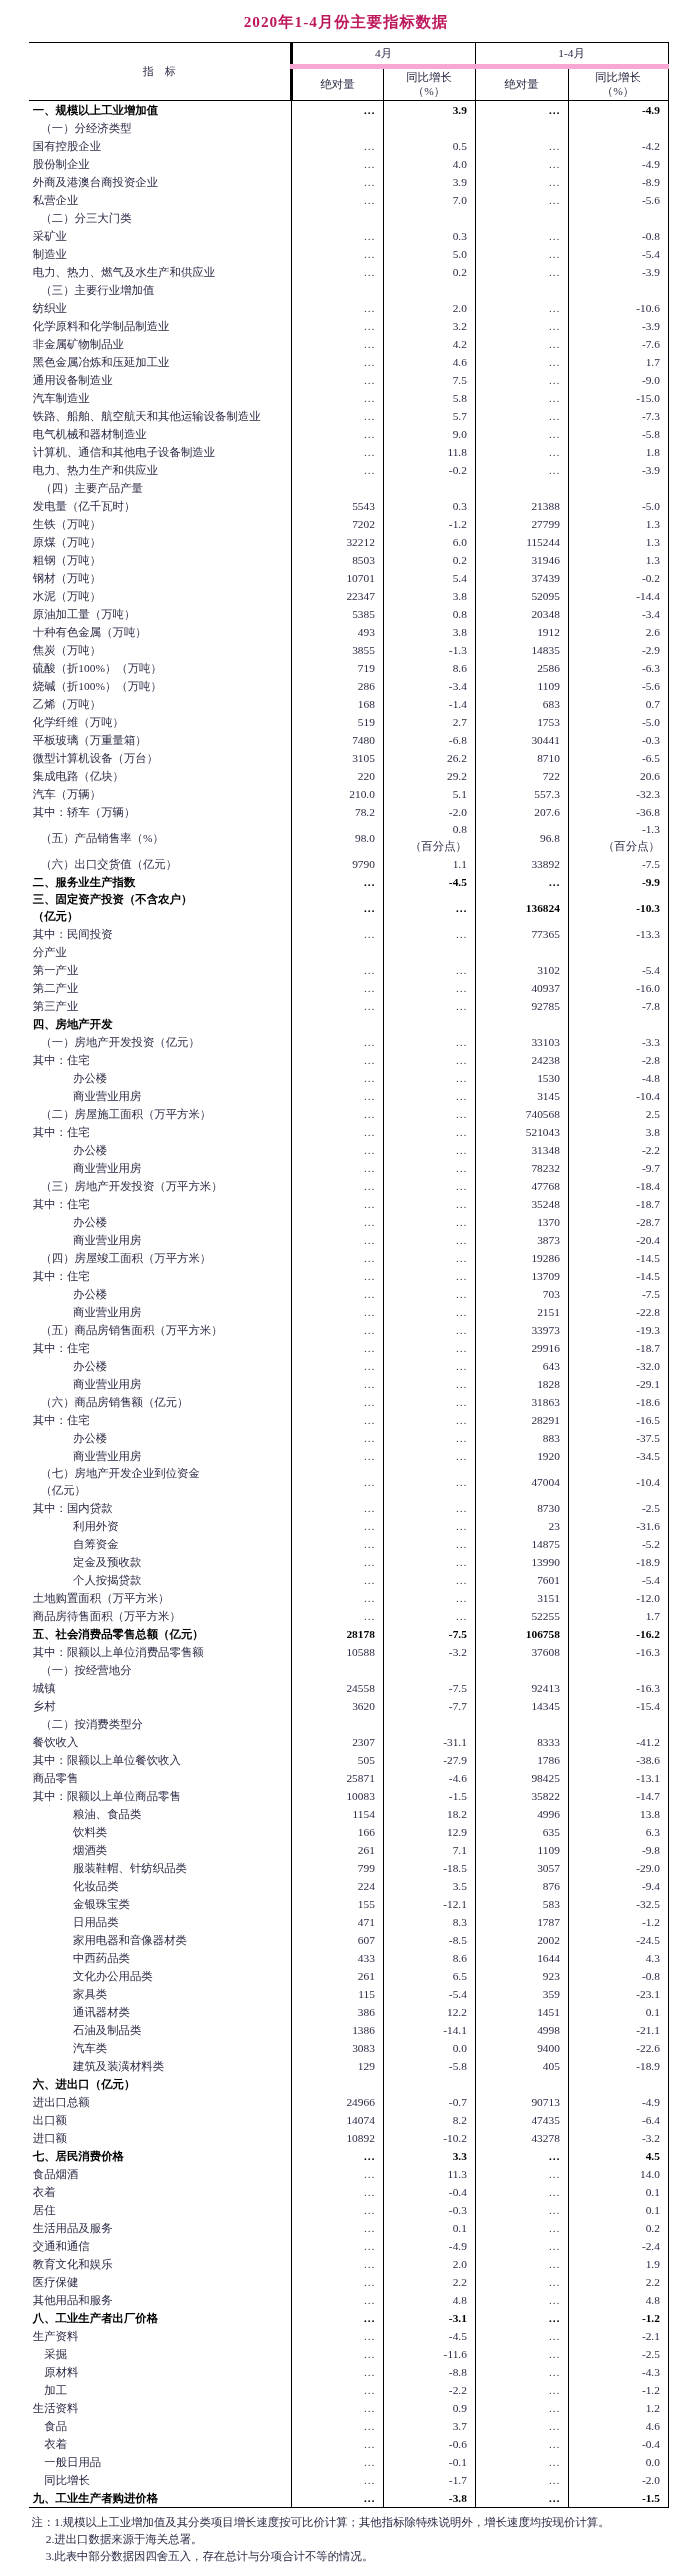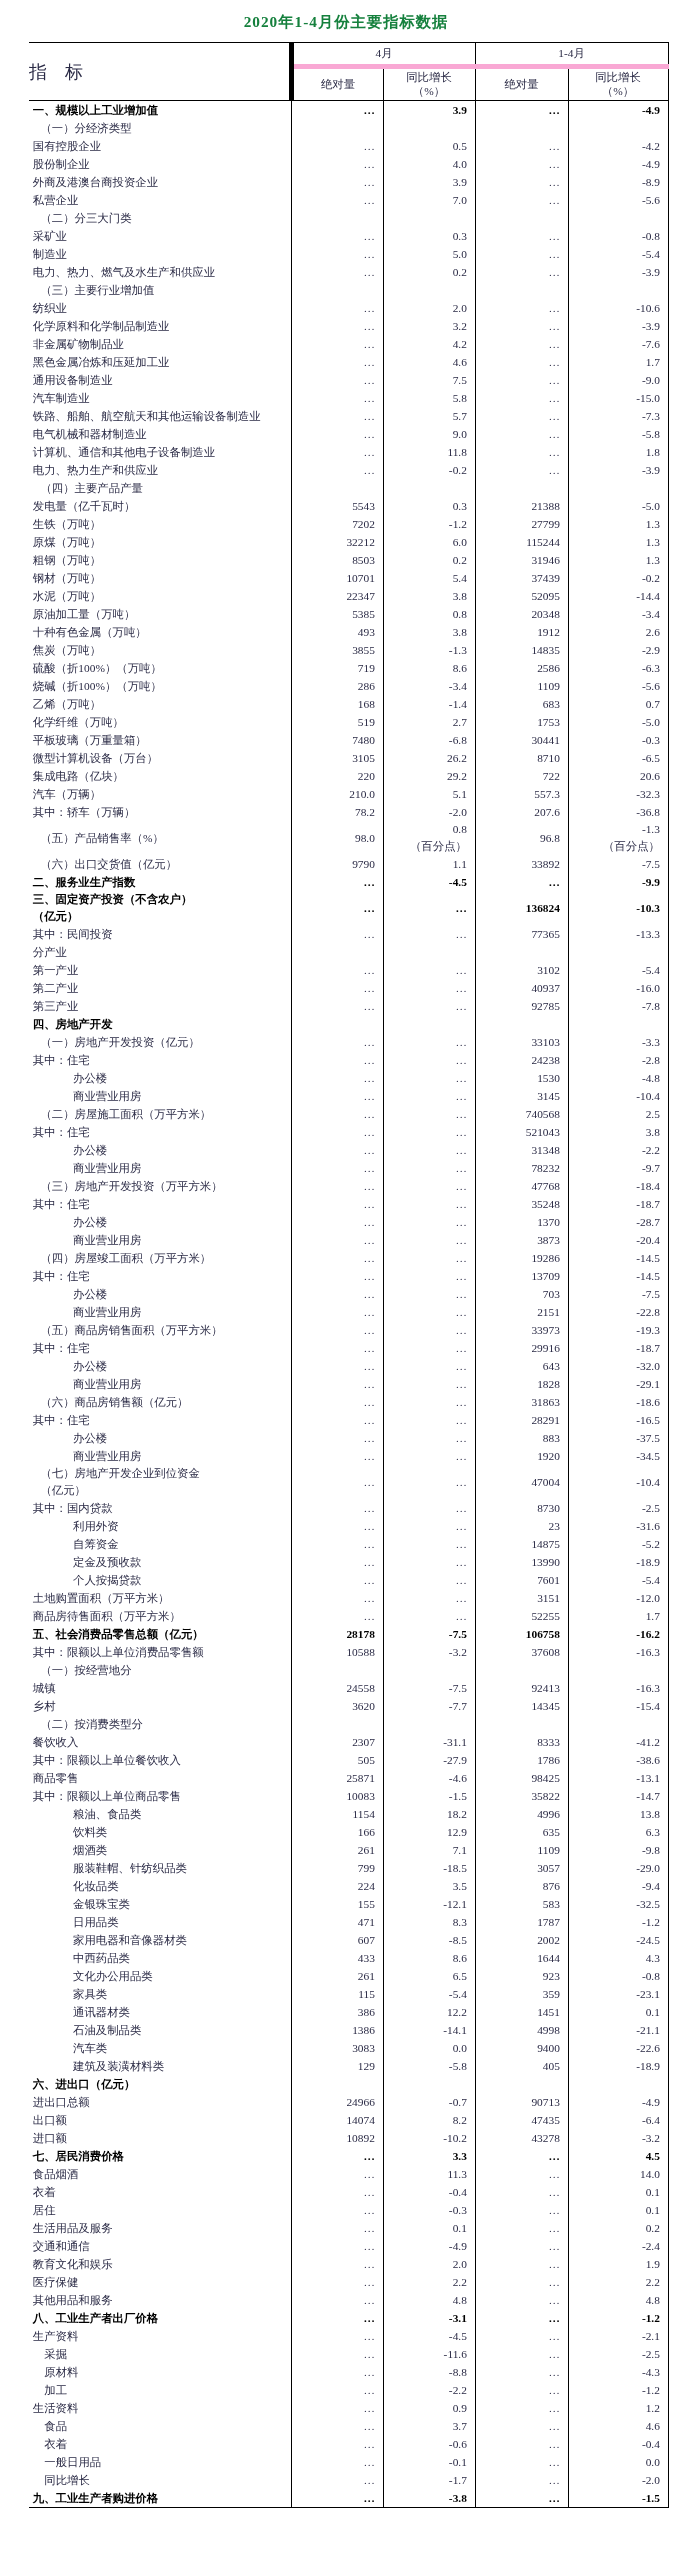--- a/index.html
+++ b/index.html
@@ -4,32 +4,32 @@
 <style>
   html,body{margin:0;padding:0;background:#fff;}
   body{
     width:692px;height:2576px;overflow:hidden;
     font-family:"Liberation Serif","DejaVu Serif",serif;
     color:#2a2a45;
   }
   .page{position:relative;width:692px;height:2576px;}
   .title{
     margin:12.4px 0 8.6px 0;text-align:center;
-    font-size:15.3px;font-weight:bold;color:#15803d;letter-spacing:1px;
+    font-size:15.3px;font-weight:bold;color:#be185d;letter-spacing:1px;
   }
   table.main{
     table-layout:fixed;border-collapse:collapse;
     width:639px;margin-left:29px;
     border-top:1.9px solid #000;border-bottom:1.9px solid #000;
     font-size:11.4px;
   }
   thead th{font-weight:normal;padding:0;}
   .th-ind{
-    border-right:5px solid #000000;border-bottom:1.9px solid #000;
-    text-align:left;font-size:18px;
+    border-right:3px solid #000000;border-bottom:1.9px solid #000;
+    text-align:center;font-size:11px;
   }
   .th-group{
     border-bottom:5px solid #f9a8d4;border-right:1px solid #000;
     text-align:center;height:21px;font-size:11.4px;
   }
   .th-sub{
     border-right:1px solid #000;border-bottom:1.9px solid #000;
     text-align:center;height:31.5px;line-height:13.4px;font-size:11.4px;
   }
   td{padding:0;height:18px;line-height:17px;vertical-align:middle;}
@@ -996,15 +996,20 @@
         <tr class="bold">
           <td class="ind">九、工业生产者购进价格</td>
           <td class="val">…</td>
           <td class="val">-3.8</td>
           <td class="val">…</td>
           <td class="val">-1.5</td>
         </tr>
       </tbody>
   </table>
 
+  <div class="notes">
+    <p>注：1.规模以上工业增加值及其分类项目增长速度按可比价计算；其他指标除特殊说明外，增长速度均按现价计算。</p>
+    <p class="cont">2.进出口数据来源于海关总署。</p>
+    <p class="cont">3.此表中部分数据因四舍五入，存在总计与分项合计不等的情况。</p>
+  </div>
 
 </div>
 
 
 </body></html>

